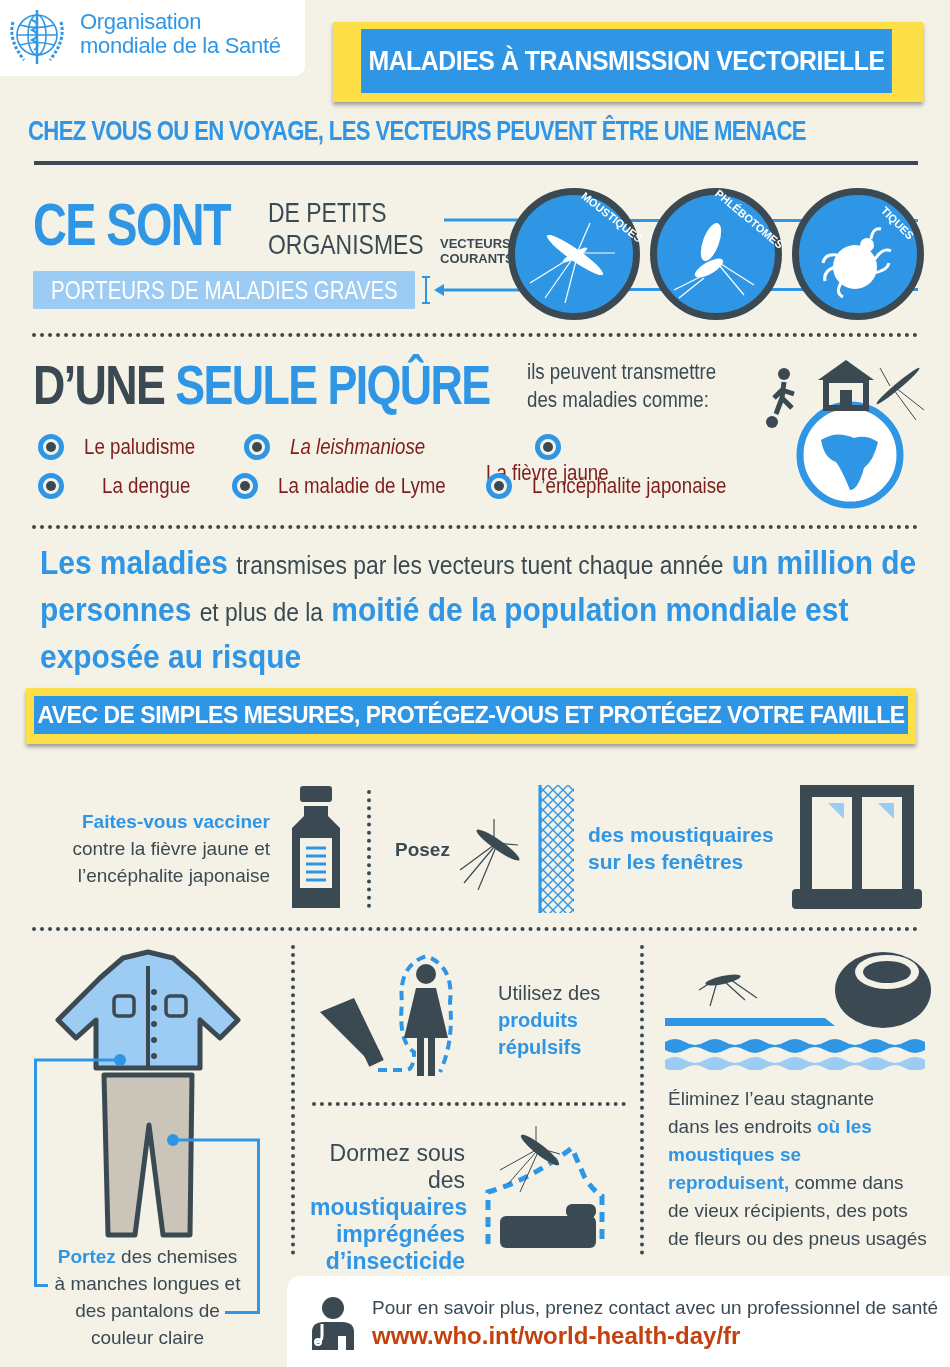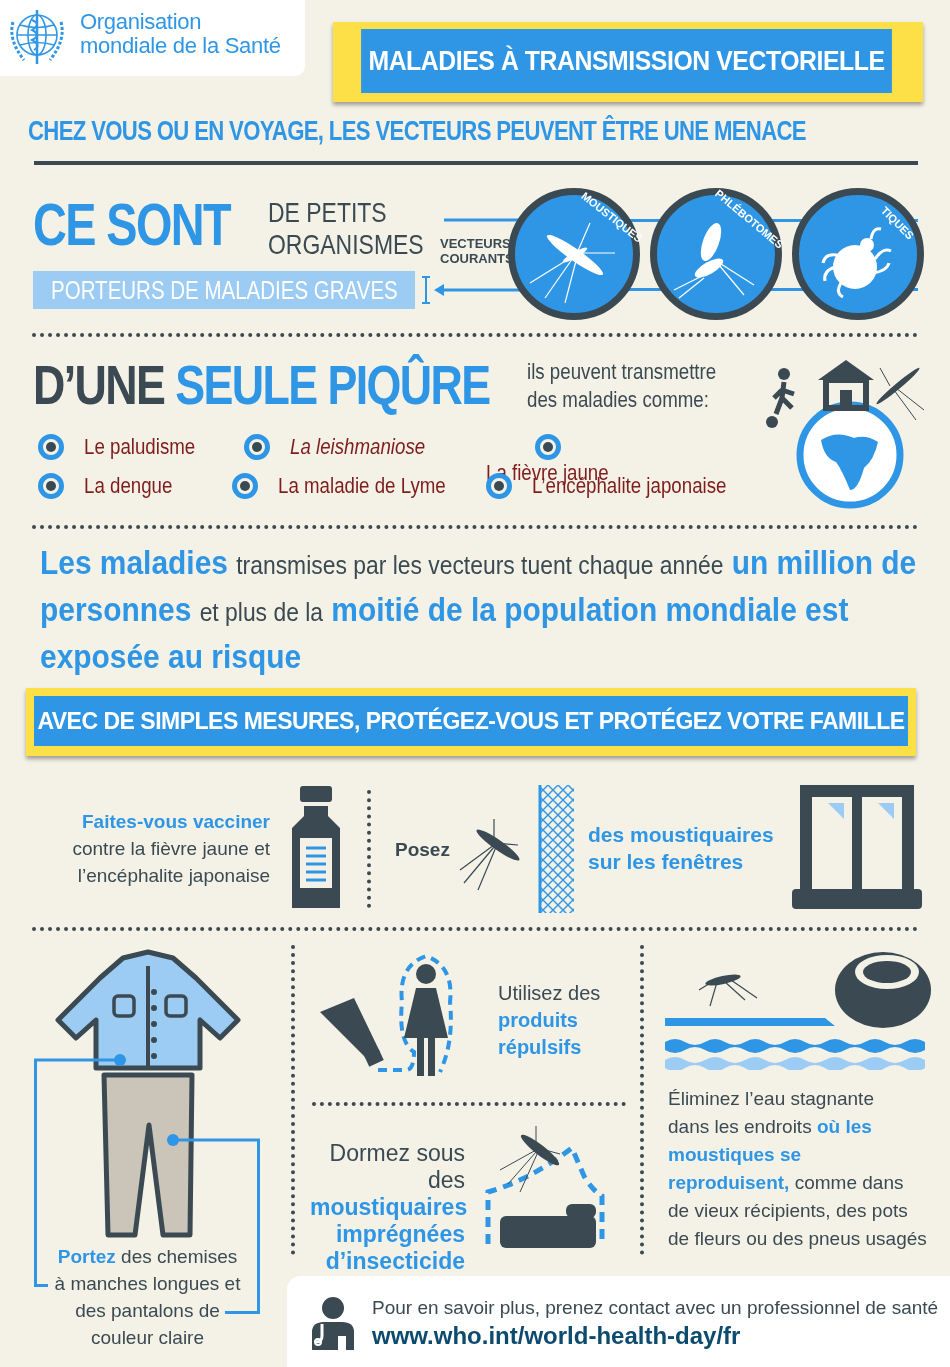--- a/index.html
+++ b/index.html
@@ -30,21 +30,21 @@
     background: #fde047;
     box-shadow: 0 3px 4px rgba(0,0,0,0.35);
   }
   .banner {
     background: #2f96e6; color: #fff; font-weight: bold;
     display: flex; align-items: center; justify-content: center;
     letter-spacing: -0.5px; white-space: nowrap;
   }
   .banner1-wrap { left: 333px; top: 22px; width: 590px; height: 80px; padding: 7px 8px 9px 5px; }
   .banner1 { width: 100%; height: 100%; font-size: 27px; transform: scaleX(0.92); transform-origin: center; }
-  .banner2-wrap { left: 26px; top: 688px; width: 890px; height: 68px; padding: 8px 8px 10px 8px; }
+  .banner2-wrap { left: 26px; top: 688px; width: 890px; height: 56px; padding: 8px 8px 10px 8px; }
   .banner2 { width: 100%; height: 100%; font-size: 23px; }
 
   .subtitle {
     left: 28px; top: 116px; width: 890px; font-size: 27px;
     font-weight: bold; color: #2f96e6; letter-spacing: -0.8px;
     white-space: nowrap; transform: scaleX(0.82); transform-origin: left;
   }
   .rule { left: 34px; top: 161px; width: 884px; height: 4px; background: #3b4a52; }
 
   
@@ -209,21 +209,21 @@
 </div>
 <div class="abs transmettre">
   <div>ils peuvent transmettre</div>
   <div>des maladies comme:</div>
 </div>
 
 <div class="abs disease" style="left:38px;top:434px;">
     <div class="bullet"></div>
     <span>Le paludisme</span>
   </div>
-<div class="abs disease" style="left:38px;top:473px;">
+<div class="abs disease" style="left:38px;top:473px;gap:18px;">
     <div class="bullet"></div>
     <span>La dengue</span>
   </div>
 <div class="abs disease" style="left:244px;top:434px;font-style:italic;">
     <div class="bullet"></div>
     <span>La leishmaniose</span>
   </div>
 <div class="abs disease" style="left:232px;top:473px;">
     <div class="bullet"></div>
     <span>La maladie de Lyme</span>
@@ -430,13 +430,13 @@
 
 <div class="abs footer-box"></div>
 <svg class="abs" style="left:310px;top:1296px;width:46px;height:54px;" viewBox="0 0 46 54">
   <circle cx="23" cy="12" r="11" fill="#3b4a52"></circle>
   <path d="M2 54 V36 Q2 26 14 26 H32 Q44 26 44 36 V54Z" fill="#3b4a52"></path>
   <path d="M12 28 V40 Q12 46 6 46" fill="none" stroke="#fff" stroke-width="3"></path>
   <circle cx="8" cy="46" r="3" fill="none" stroke="#fff" stroke-width="2"></circle>
   <rect x="28" y="40" width="8" height="14" fill="#fff"></rect>
 </svg>
 <div class="abs" style="left:372px;top:1297px;font-size:19px;color:#3b4a52;white-space:nowrap;">Pour en savoir plus, prenez contact avec un professionnel de santé</div>
-<div class="abs" style="left:372px;top:1322px;font-size:24px;font-weight:bold;color:#0c4a6e;white-space:nowrap;">www.who.int/world-health-day/fr</div>
+<div class="abs" style="left:372px;top:1322px;font-size:24px;font-weight:bold;color:#c2410c;white-space:nowrap;">www.who.int/world-health-day/fr</div>
 
 </body></html>

